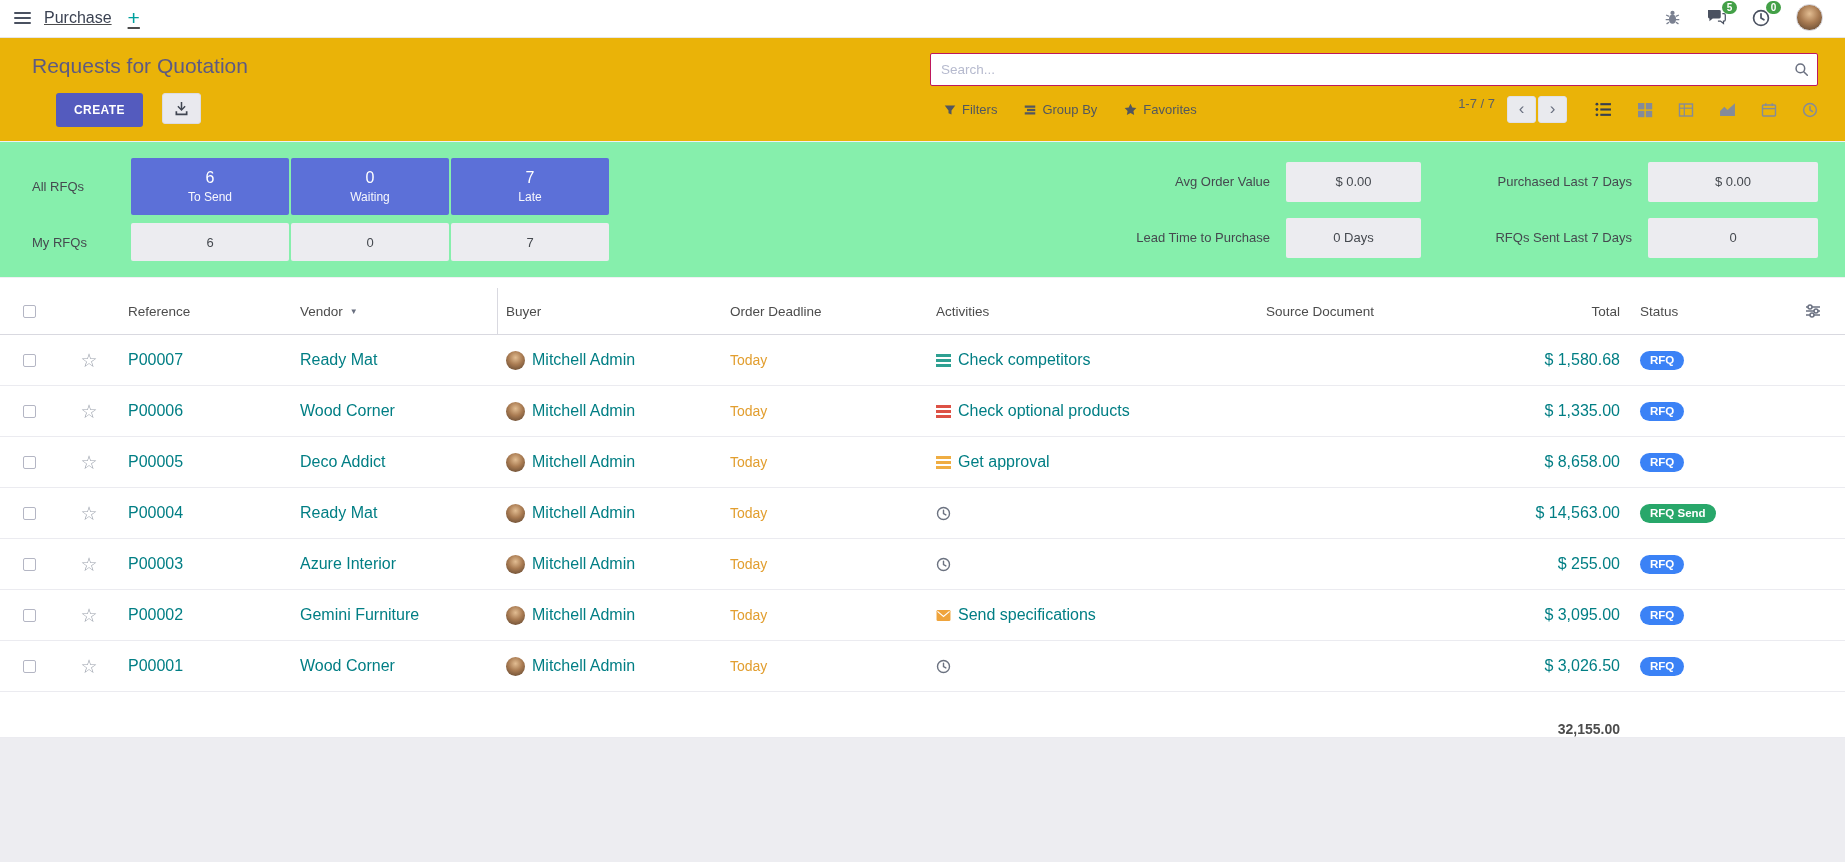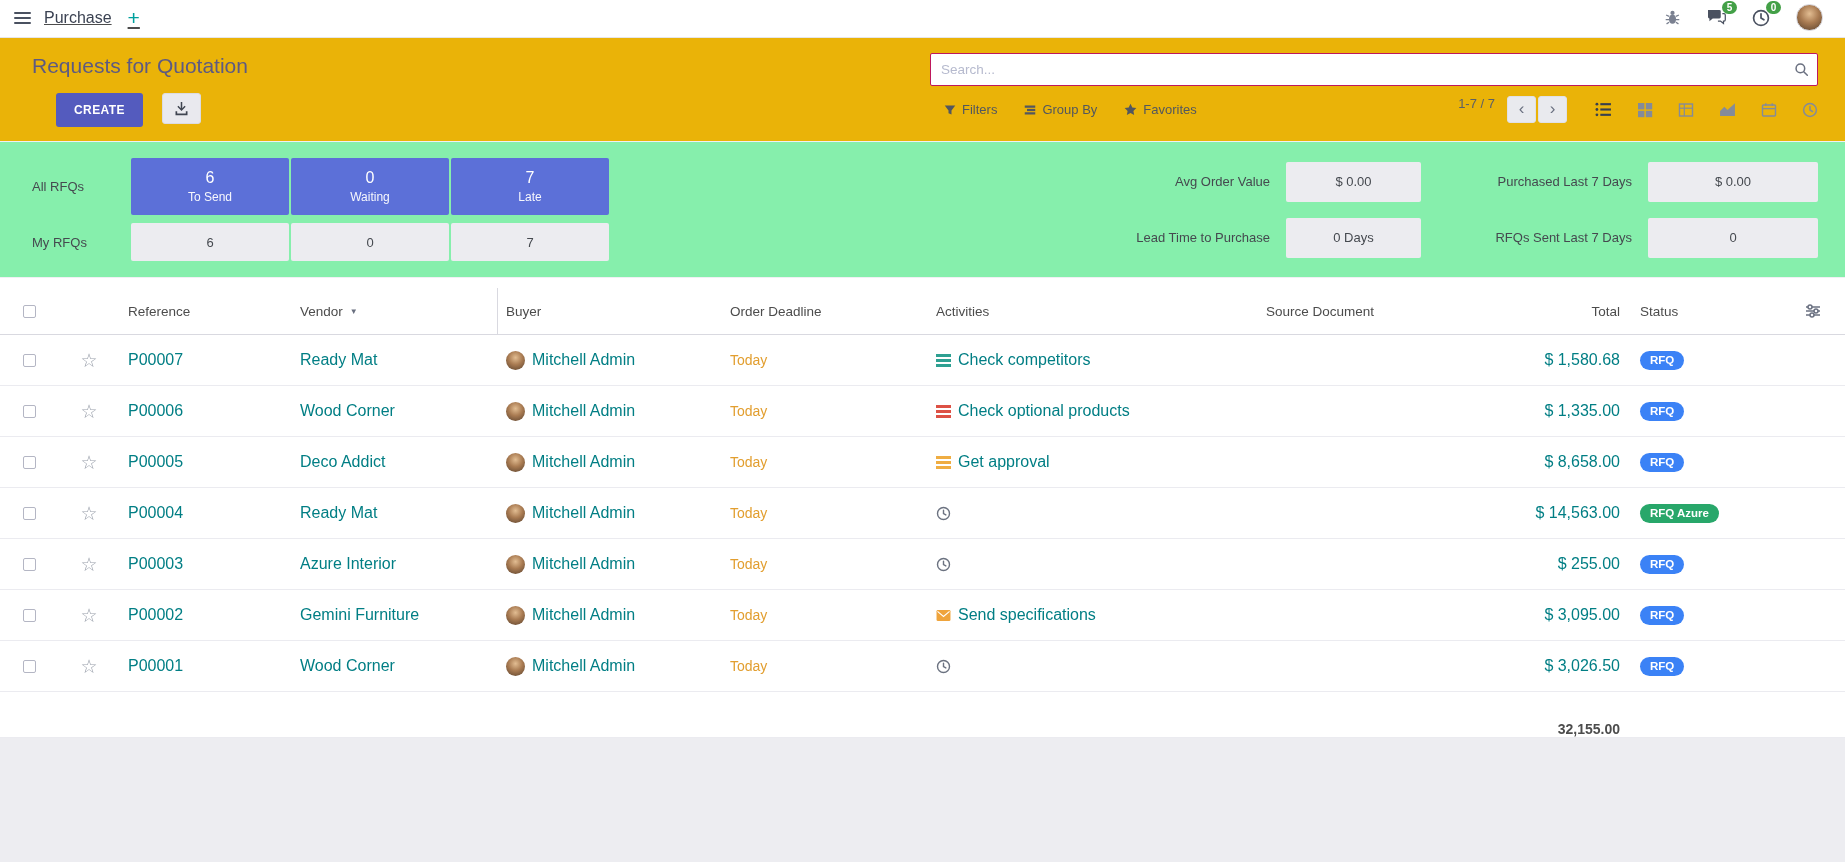--- a/index.html
+++ b/index.html
@@ -417,21 +417,21 @@
       <span class="td col-activity">
         <svg width="15" height="15" viewBox="0 0 16 16">
           <circle cx="8" cy="8" r="6.4" fill="none" stroke="#6b7280" stroke-width="1.5"></circle>
           <path d="M8 4.4V8l2.5 1.5" fill="none" stroke="#6b7280" stroke-width="1.5" stroke-linecap="round"></path>
         </svg>
         <span class="link"></span>
       </span>
       <span class="td col-source"></span>
       <span class="td col-total link">$ 14,563.00</span>
       <span class="td col-status">
-          <span class="badge" data-variant="sent">RFQ Azure</span>
+          <span class="badge" data-variant="sent">RFQ Send</span>
         </span>
       <span class="td col-gear"></span>
     </div>
 
     <div class="tr">
       <span class="td col-check">
           <span class="checkbox"></span>
         </span>
       <span class="td col-star">
           <span class="star-icon">☆</span>

